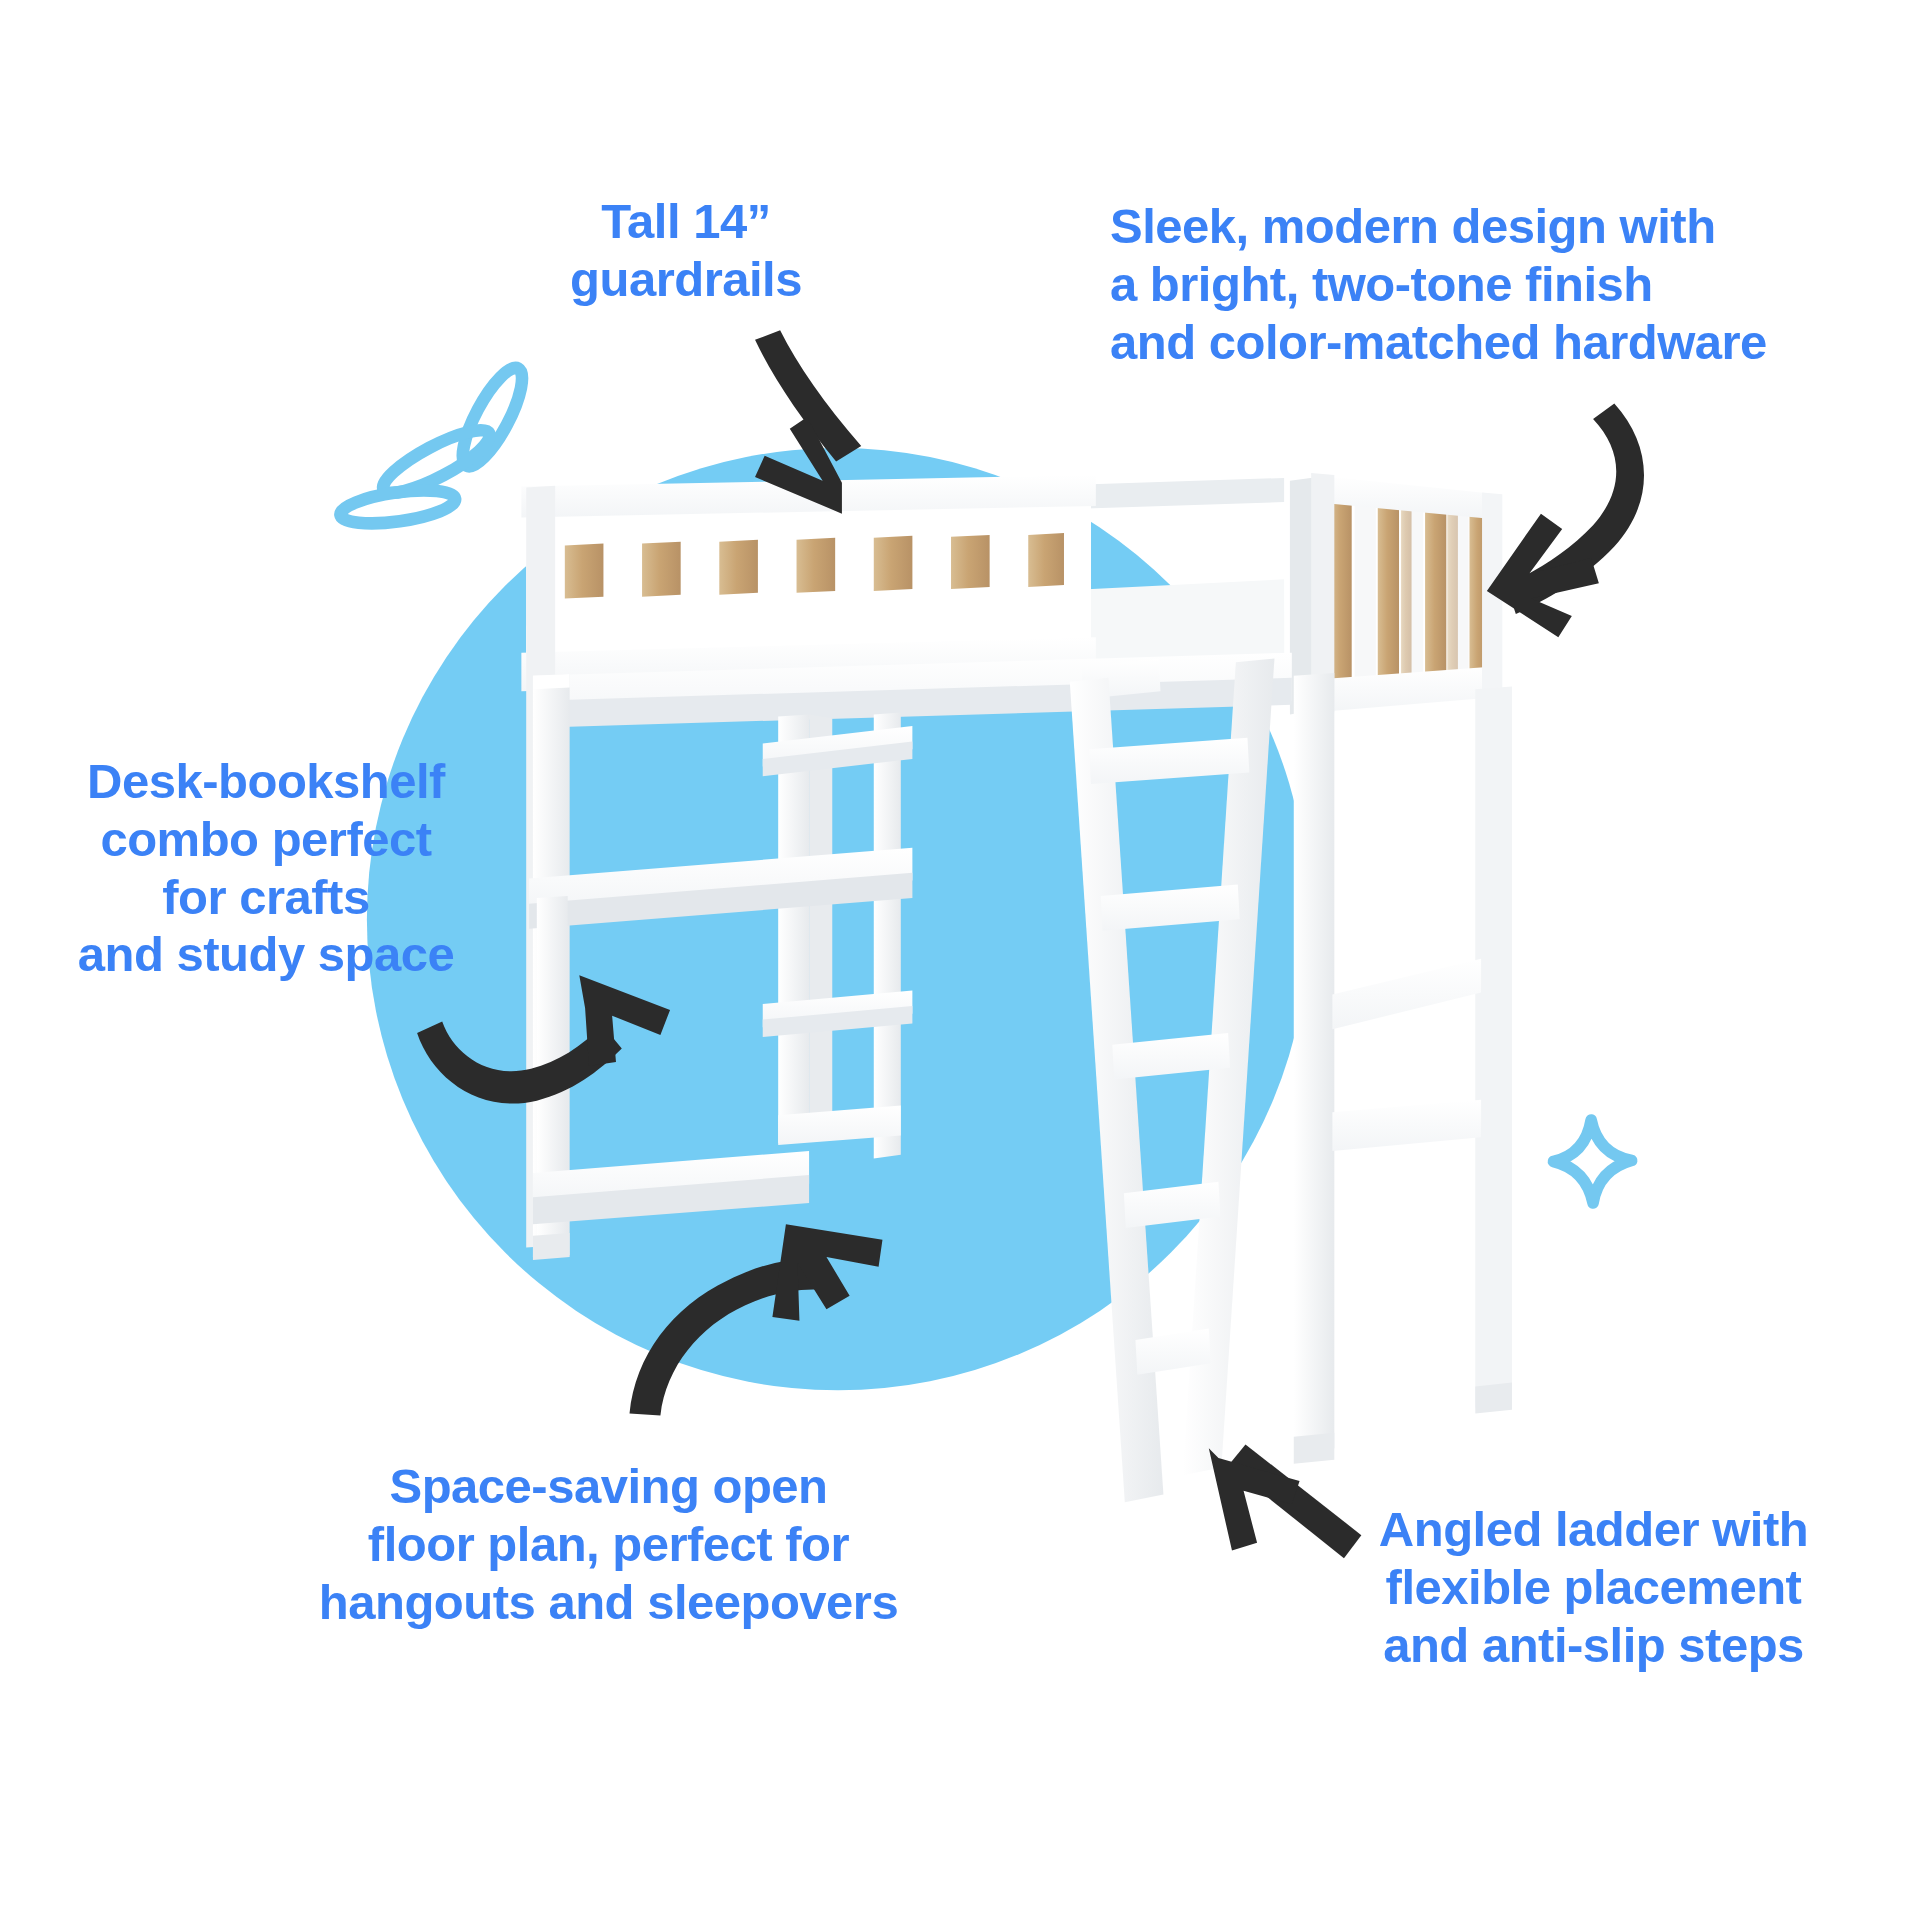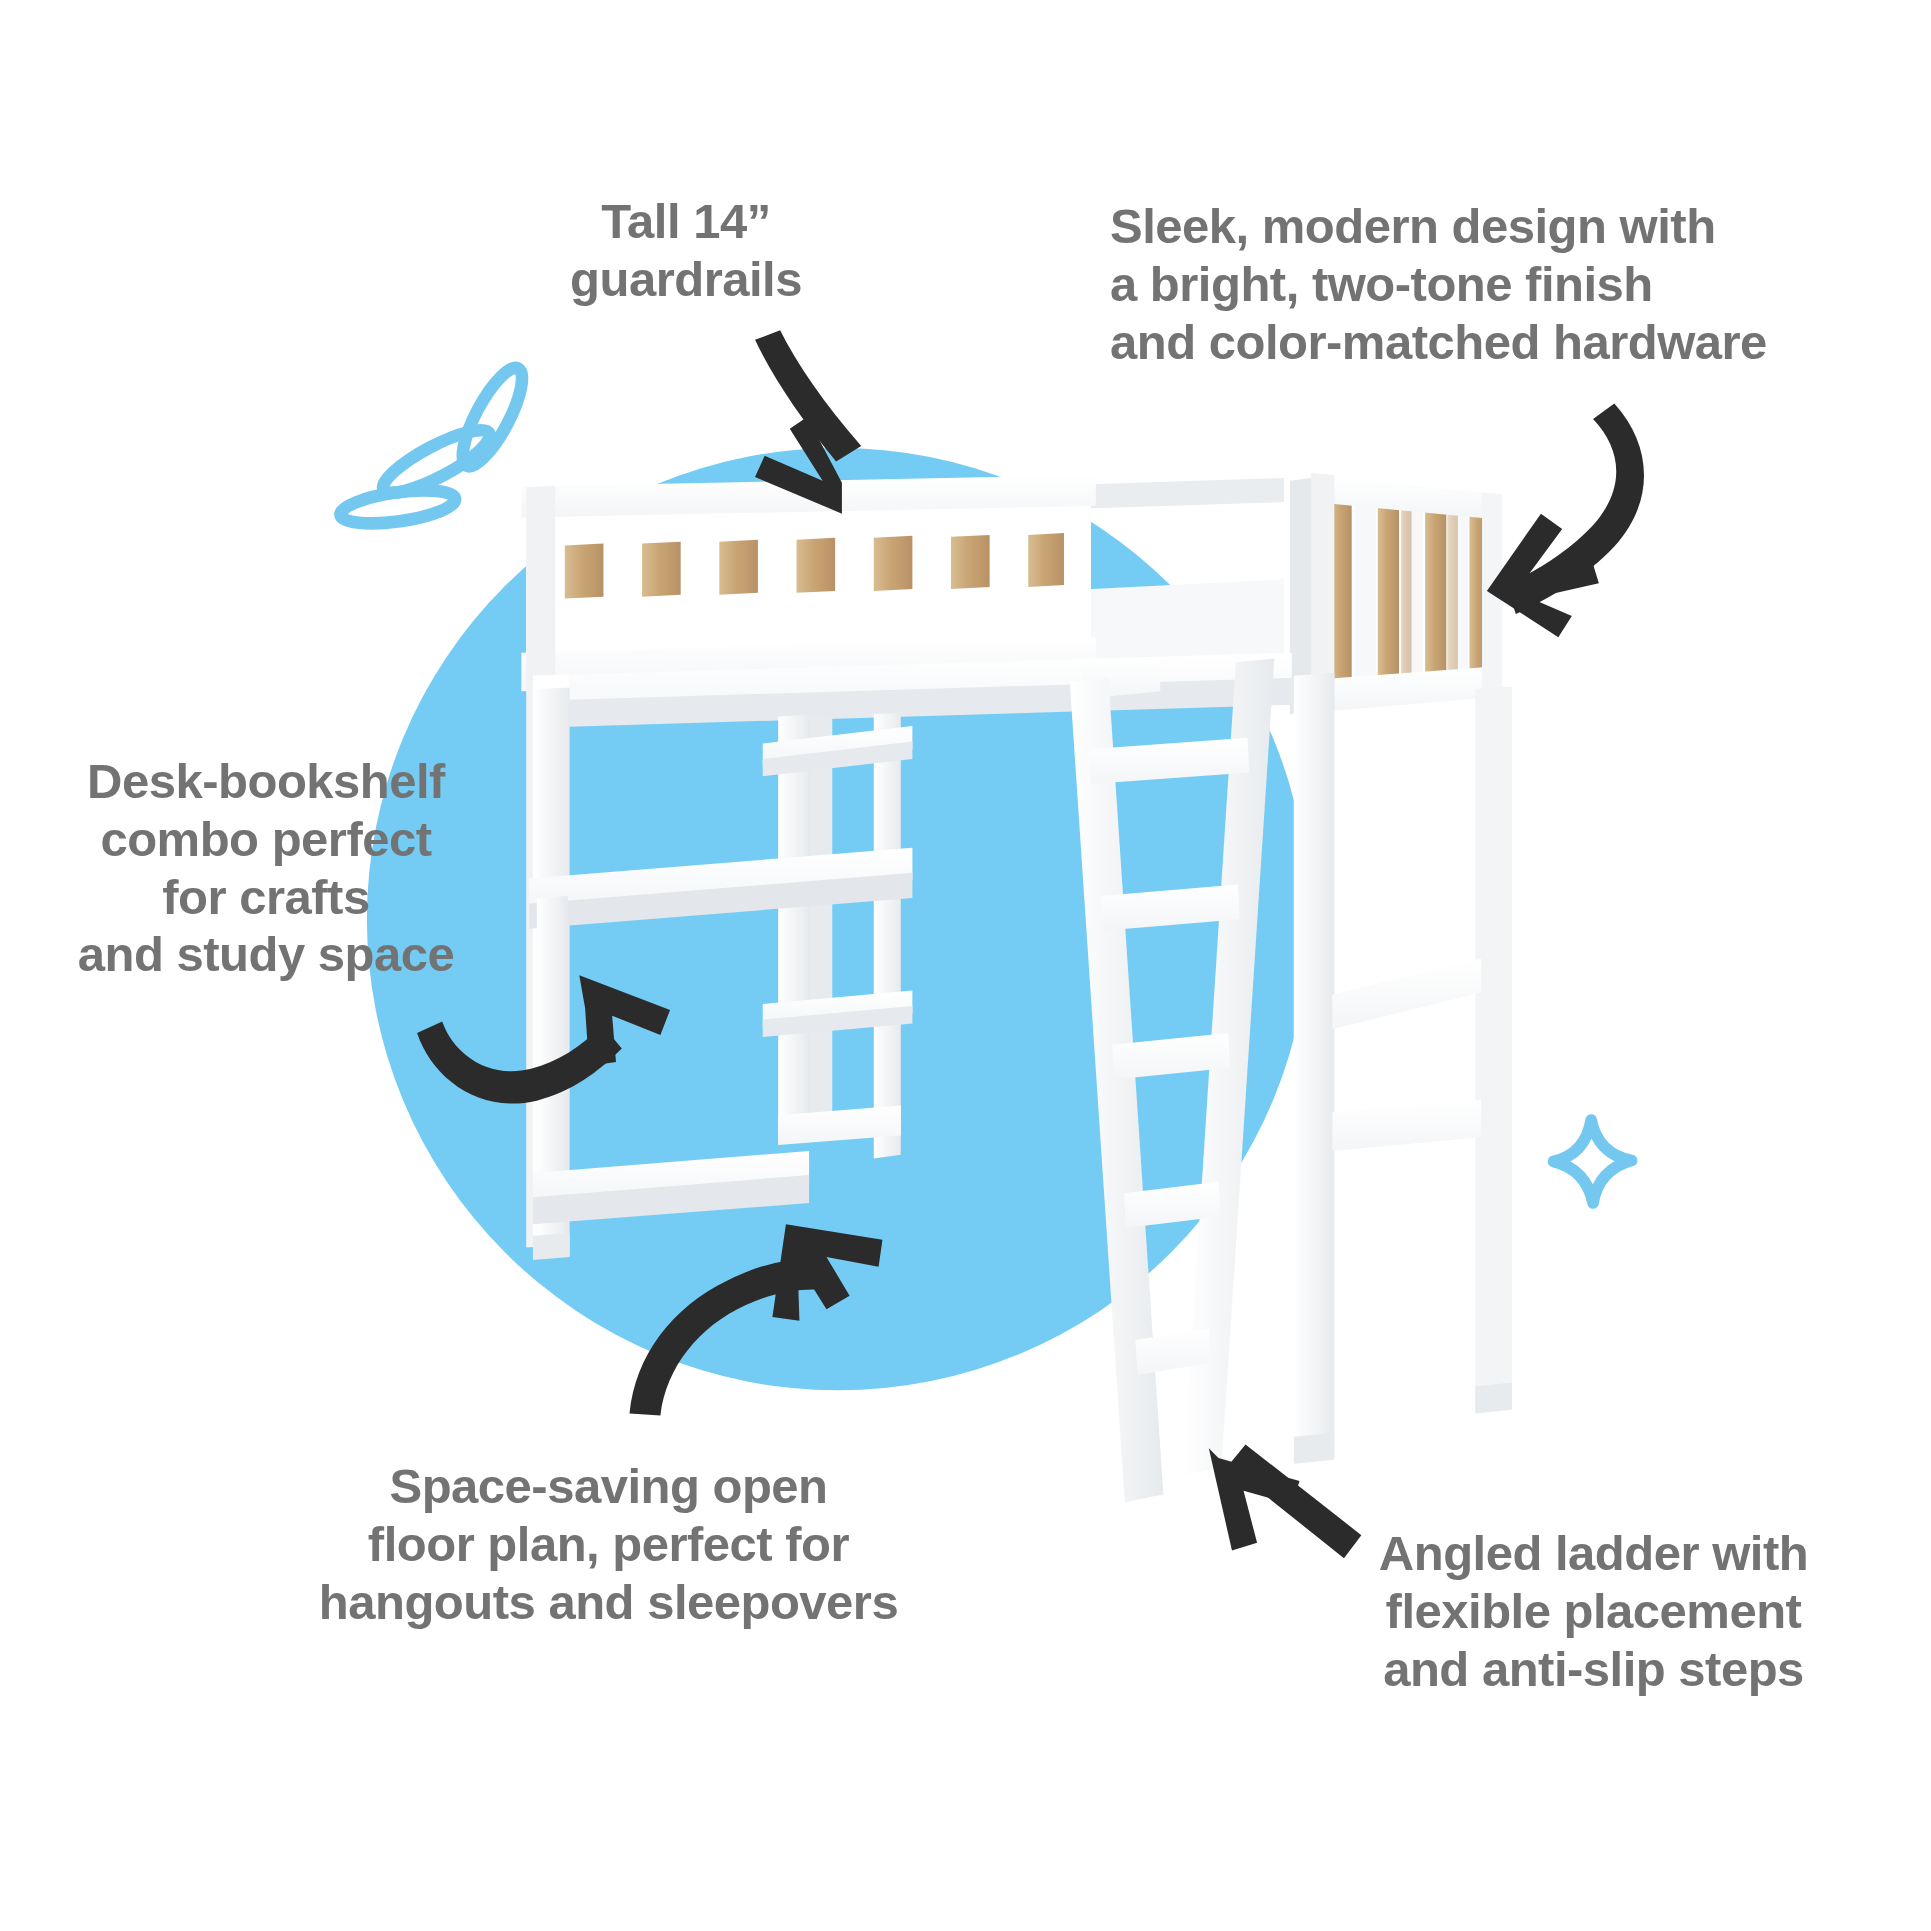--- a/index.html
+++ b/index.html
@@ -8,21 +8,21 @@
     background:#ffffff;
     font-family:"Liberation Sans", sans-serif;
     overflow:hidden;
     position:relative;
   }
   #stage{position:absolute;inset:0;width:1931px;height:1931px;}
   #stage > svg{position:absolute;top:0;left:0;width:1931px;height:1931px;}
 
   .callout{
     position:absolute;
-    color:#737373;
+    color:#3b82f6;
     font-weight:700;
     letter-spacing:-0.5px;
     line-height:1.18;
     white-space:pre-line;
     -webkit-font-smoothing:antialiased;
   }
   #label-guardrails{
     left:512px; top:193px; width:348px;
     text-align:center; font-size:49px;
   }
@@ -33,21 +33,21 @@
   #label-desk{
     left:39px; top:753px; width:454px;
     text-align:center; font-size:49px;
   }
   #label-floorplan{
     left:290px; top:1458px; width:637px;
     text-align:center; font-size:49px;
   }
   #label-ladder{
     left:1323px; top:1501px; width:541px;
-    text-align:center; font-size:49px;margin-top:24px;
+    text-align:center; font-size:49px;
   }
 </style>
 </head>
 <body>
 
 <div id="stage">
 
   <svg viewBox="0 0 2000 2000">
     <circle cx="868" cy="952" r="488" fill="#74CCF4"></circle>
   </svg>

